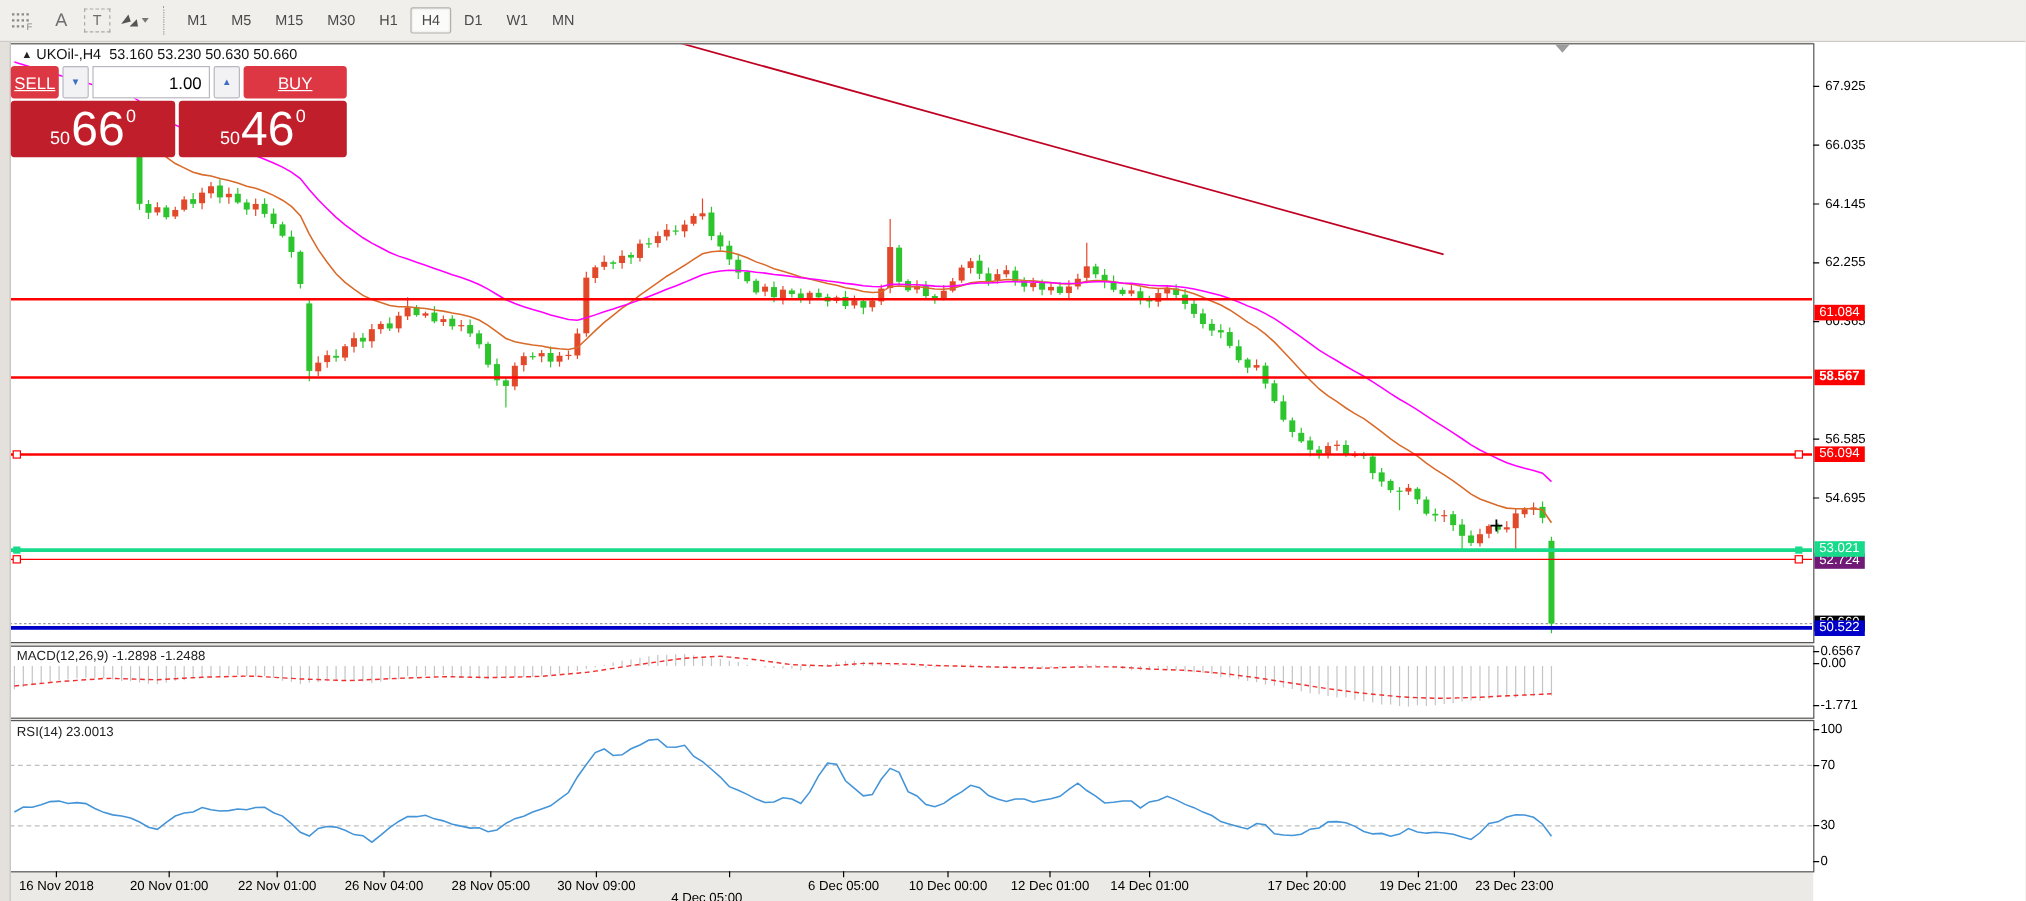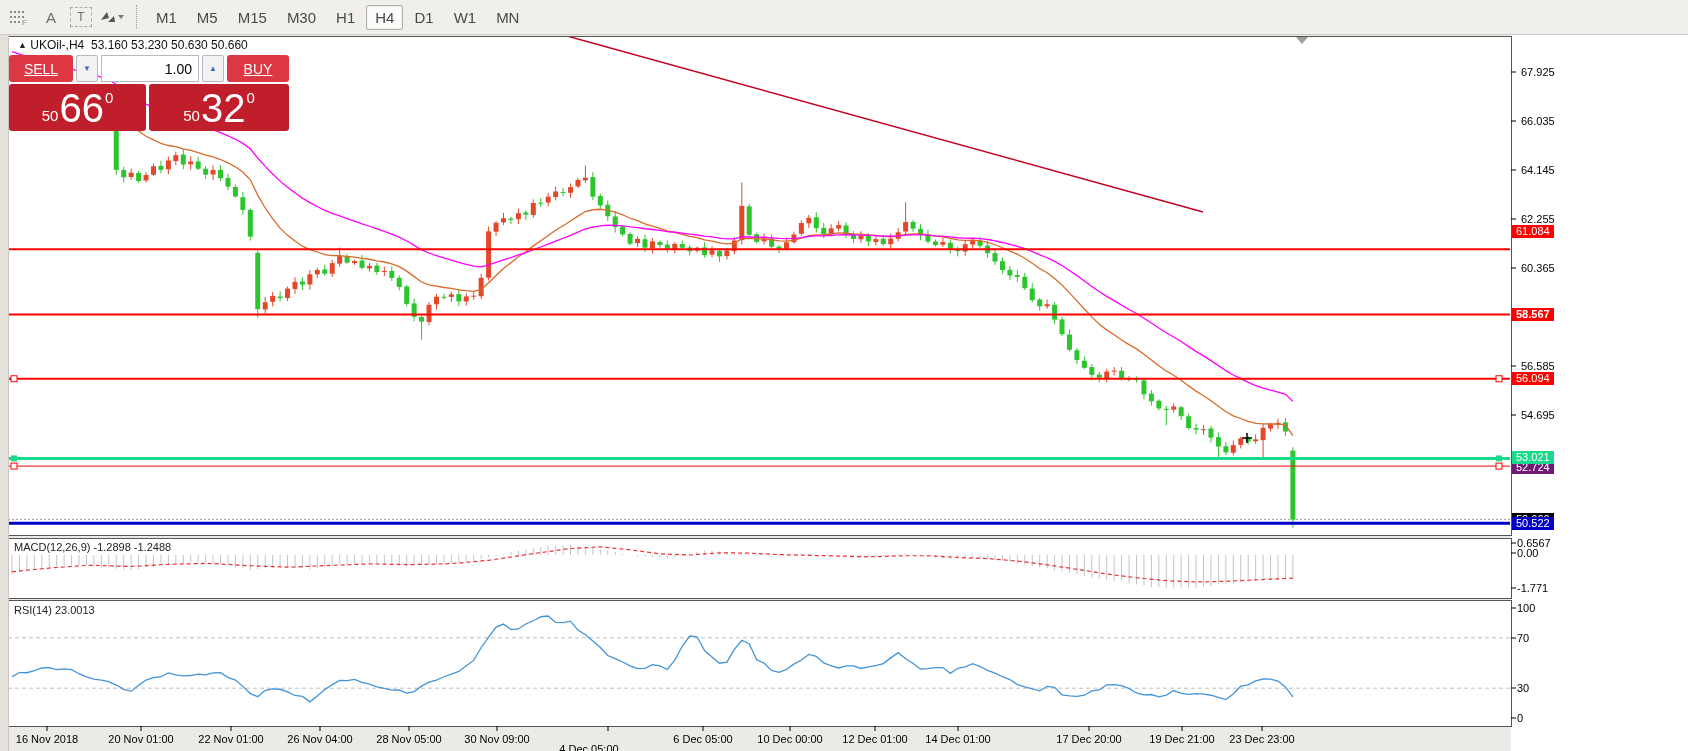--- a/index.html
+++ b/index.html
@@ -4,32 +4,32 @@
 <style>
   html,body{margin:0;padding:0;width:1688px;height:751px;overflow:hidden;
     background:#ECEAE6;font-family:"Liberation Sans",sans-serif;}
   #stage{position:relative;width:1688px;height:751px;}
   
   .toolbar{position:absolute;left:0;top:0;width:1688px;height:34px;background:#F1EFEC;
     border-bottom:1px solid #CFCCC7;display:flex;align-items:center;}
   .tool-icon{width:26px;height:24px;margin-left:6px;display:flex;align-items:center;justify-content:center;
     color:#6E6E6E;font-size:15px;cursor:default;}
   .tool-sep{height:24px;border-left:1px dotted #9A9A9A;margin:0 9px 0 12px;}
-  .tf-btn{padding:3px 8px;font-size:15px;color:#4A4A4A;margin:16px 1px;border:1px solid transparent;border-radius:2px;}
+  .tf-btn{padding:3px 8px;font-size:12px;color:#4A4A4A;margin:16px 1px;border:1px solid transparent;border-radius:2px;}
   .tf-btn.active{background:#FBFBFA;border:1px solid #B3B0AC;box-shadow:inset 0 0 2px #d8d6d2;}
   
   #chart-svg{position:absolute;left:0;top:0;}
   .chart-header{position:absolute;left:18px;top:38px;font-size:12px;color:#111;text-align:right;}
   .chart-header .tri{font-size:9px;vertical-align:1px;color:#222;}
   
   .trade-panel{position:absolute;left:9px;top:55px;width:280px;}
   .tp-row1{display:flex;height:27px;}
   .tp-btn{background:#DD3743;color:#fff;font-size:14px;text-decoration:underline;
     display:flex;align-items:center;justify-content:center;border-radius:3px;}
-  .tp-sell{width:64px;}
+  .tp-sell{width:40px;}
   .tp-buy{flex:1;margin-left:3px;}
   .tp-spin{width:20px;background:#F2F1F4;border:1px solid #B8B8C0;border-radius:2px;margin-left:3px;
     display:flex;align-items:center;justify-content:center;color:#3B6FC4;font-size:8px;}
   .tp-vol{width:84px;margin-left:3px;border:1px solid #B8B8C0;background:#fff;font-size:14px;color:#000;
     text-align:right;padding:0 6px;display:flex;align-items:center;justify-content:flex-end;}
   .tp-row2{display:flex;margin-top:2px;height:47px;}
   .tp-price{background:#C01E2A;color:#fff;border-radius:3px;display:flex;align-items:center;justify-content:center;}
   .tp-price.left{width:137px;margin-right:3px;}
   .tp-price.right{flex:1;}
   .tp-price .pre{font-size:15px;align-self:flex-end;margin-bottom:7px;margin-top:12px;}
@@ -694,39 +694,39 @@
       <div class="tp-btn tp-buy">BUY</div>
     </div>
     <div class="tp-row2">
       <div class="tp-price left">
         <span class="pre">50</span>
         <span class="big">66</span>
         <span class="pip">0</span>
       </div>
       <div class="tp-price right">
         <span class="pre">50</span>
-        <span class="big">32</span>
+        <span class="big">46</span>
         <span class="pip">0</span>
       </div>
     </div>
   </div>
 
 
   <div class="ind-label" style="top:541px;">MACD(12,26,9) -1.2898 -1.2488</div>
   <div class="ind-label" style="top:604px;">RSI(14) 23.0013</div>
 
   <div id="price-axis">
       <div class="axis-lbl" style="top: 72px;">67.925</div>
       <div class="axis-lbl" style="top: 121px;">66.035</div>
       <div class="axis-lbl" style="top: 170px;">64.145</div>
       <div class="axis-lbl" style="top: 219px;">62.255</div>
       <div class="axis-lbl" style="top: 268px;">60.365</div>
       <div class="axis-lbl" style="top: 366px;">56.585</div>
       <div class="axis-lbl" style="top: 415px;">54.695</div>
-      <div class="axis-hl" style="top: 232px; background: rgb(255, 0, 0);">61.084</div>
+      <div class="axis-hl" style="top: 261px; background: rgb(255, 0, 0);">61.084</div>
       <div class="axis-hl" style="top: 315px; background: rgb(255, 0, 0); font-weight: bold;">58.567</div>
       <div class="axis-hl" style="top: 379px; background: rgb(255, 0, 0);">56.094</div>
       <div class="axis-hl" style="top: 468px; background: #701a75;">52.724</div>
       <div class="axis-hl" style="top: 458px; background: rgb(23, 218, 139);">53.021</div>
       <div class="axis-hl" style="top: 520px; background: rgb(0, 0, 0);">50.660</div>
       <div class="axis-hl" style="top: 524px; background: rgb(0, 0, 200);">50.522</div>
       <div class="axis-lbl" style="top: 543px; left: 1517px;">0.6567</div>
       <div class="axis-lbl" style="top: 553px; left: 1517px;">0.00</div>
       <div class="axis-lbl" style="top: 588px; left: 1517px;">-1.771</div>
       <div class="axis-lbl" style="top: 608px; left: 1517px;">100</div>

